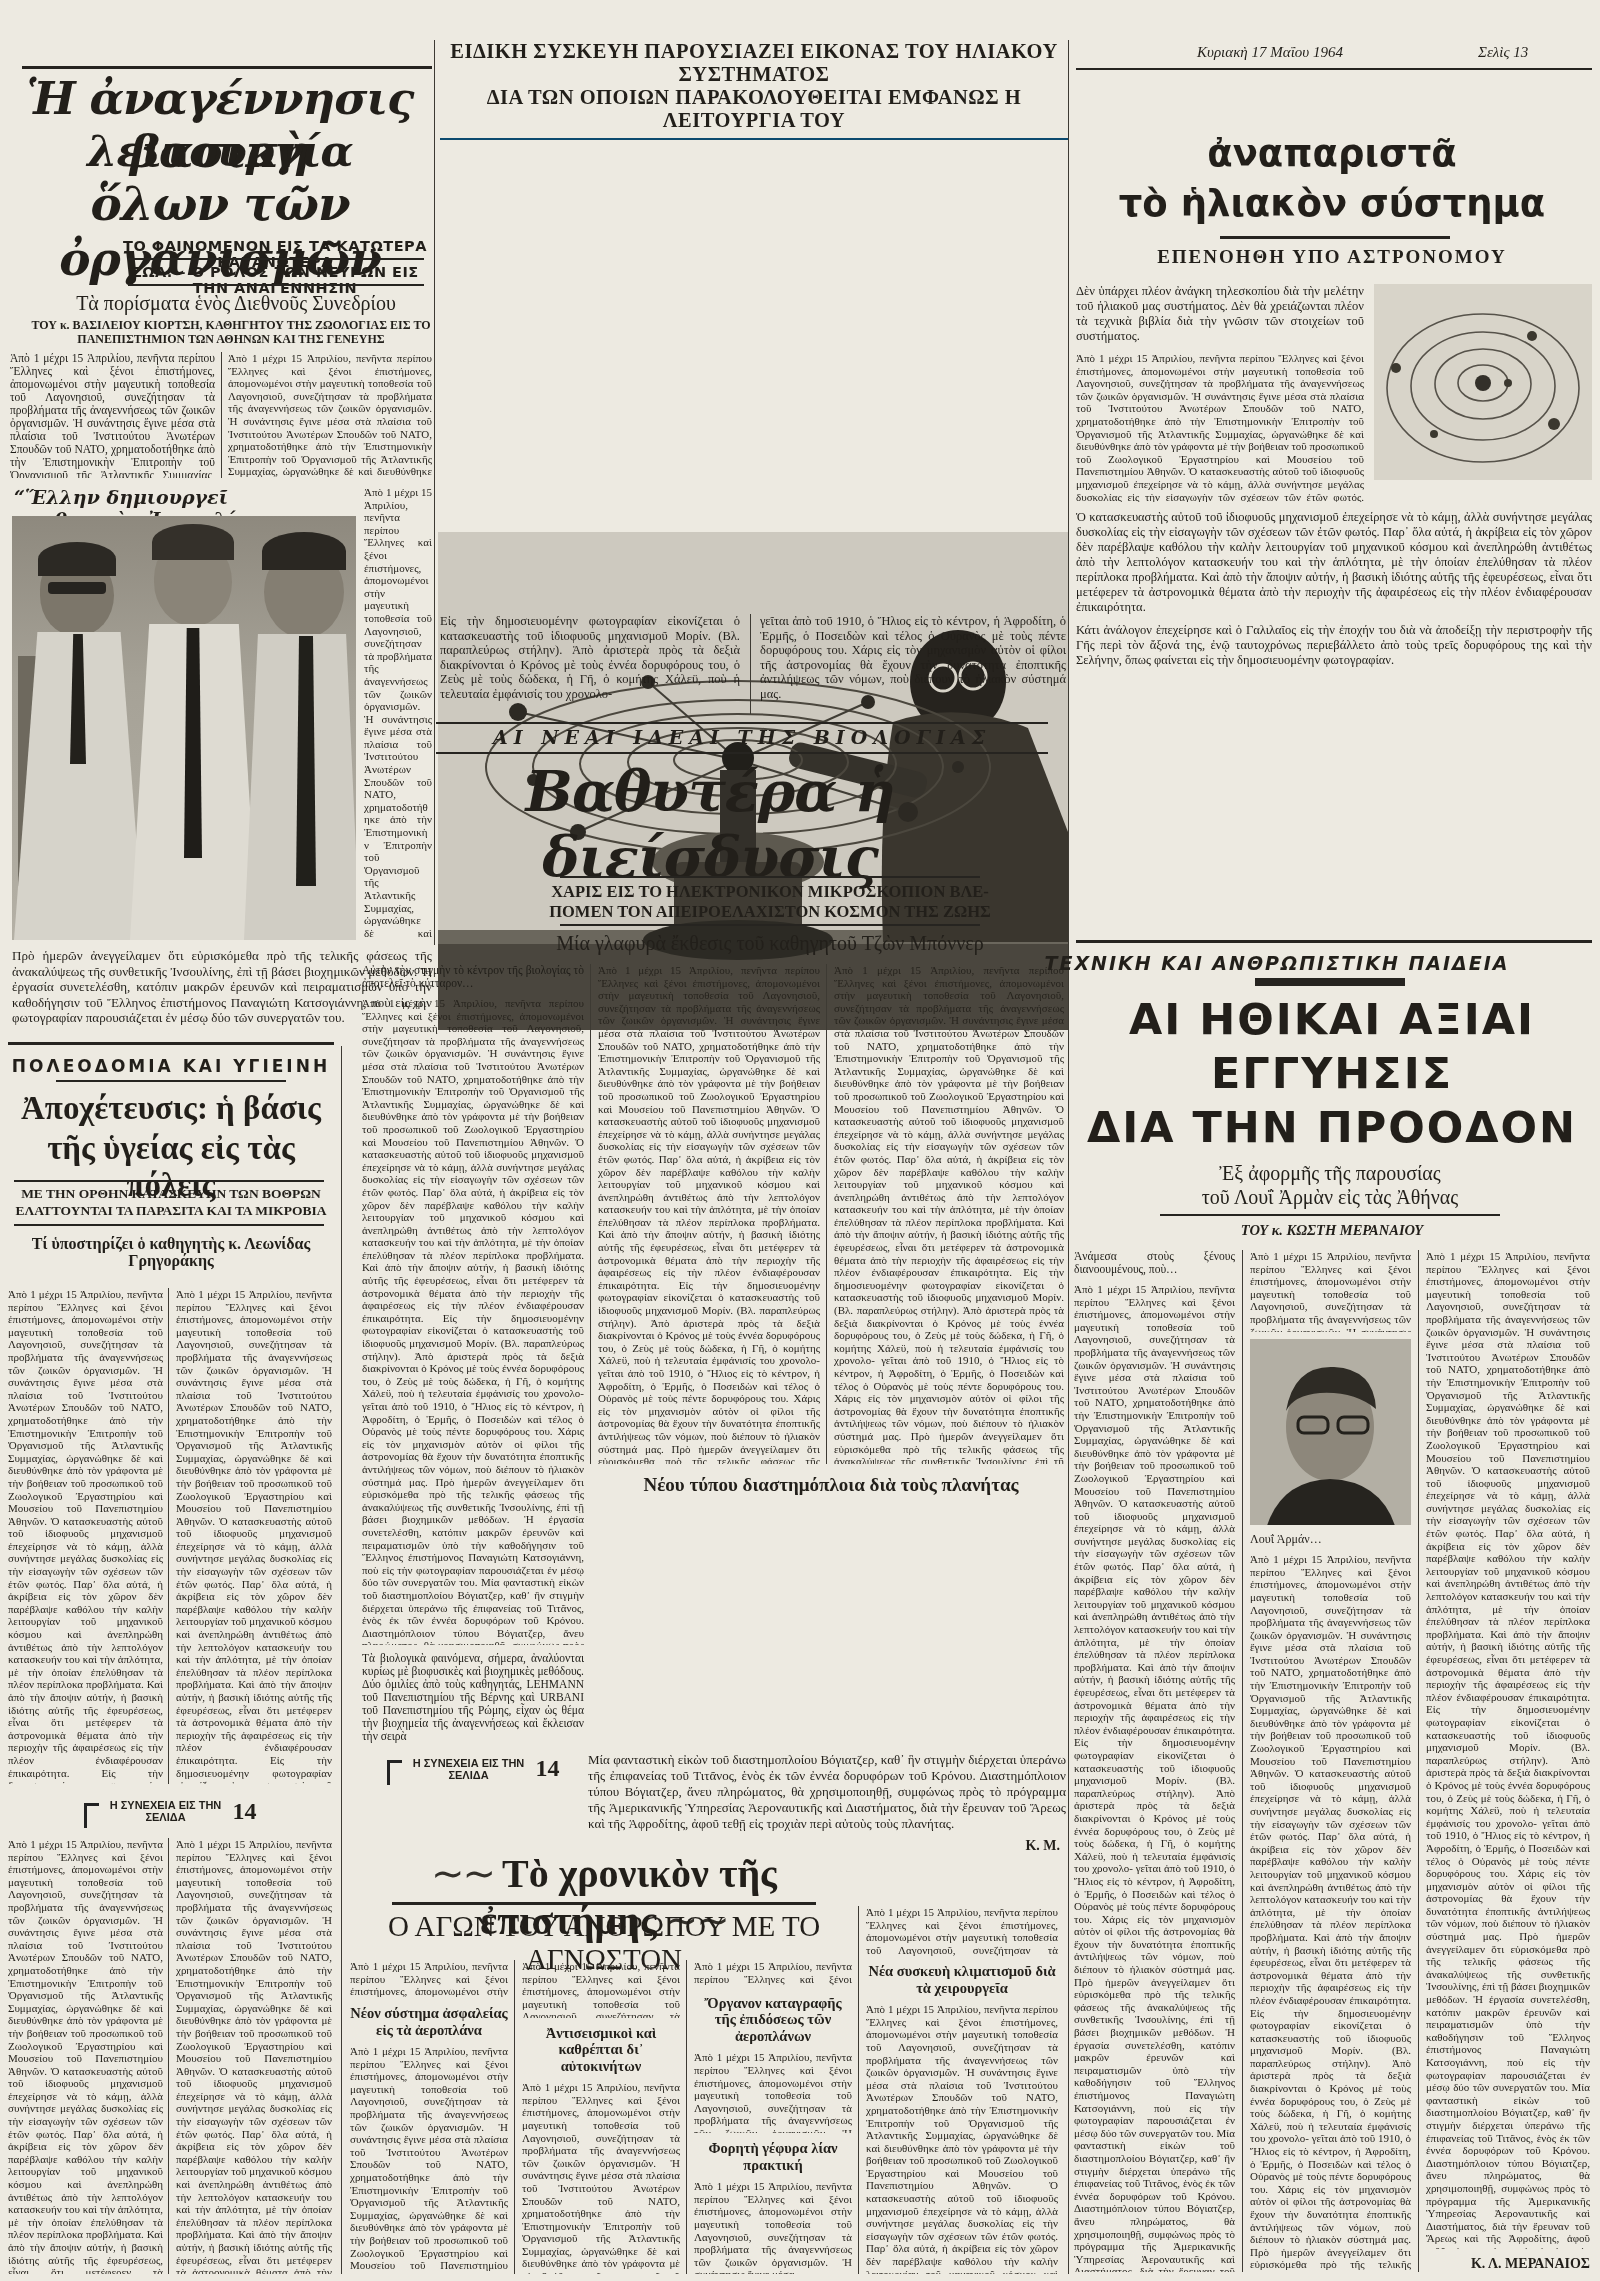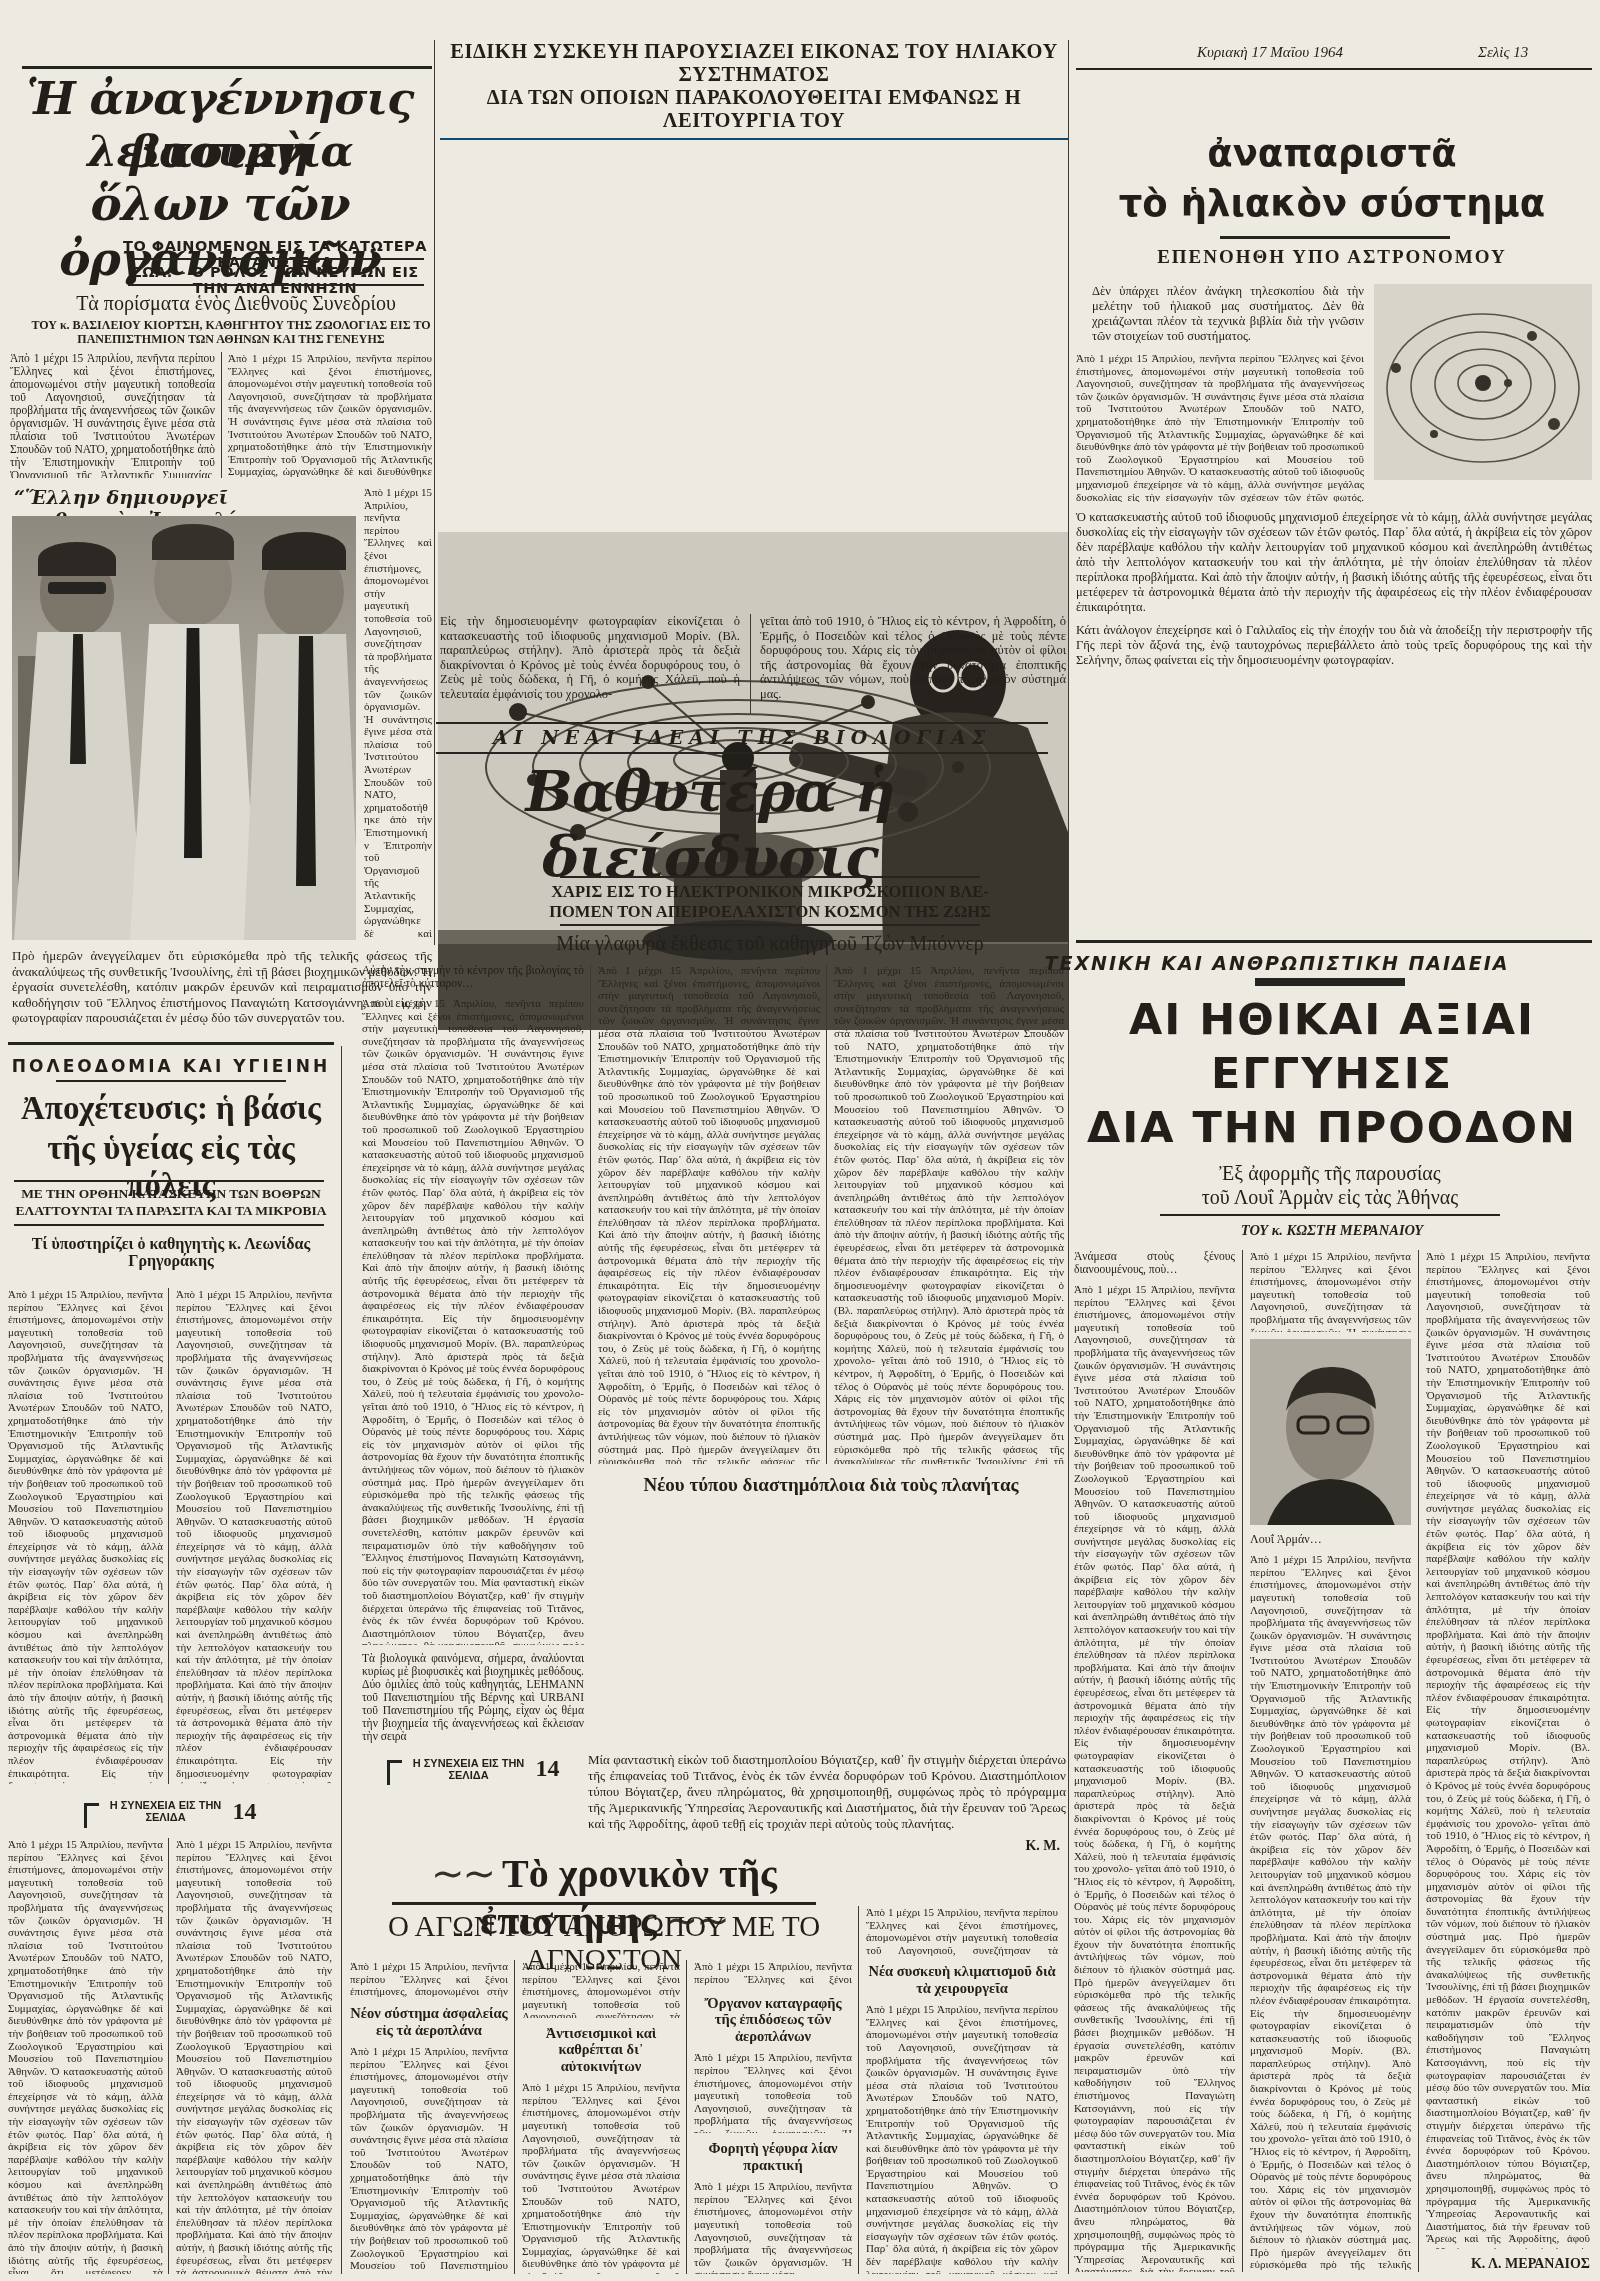--- a/index.html
+++ b/index.html
@@ -212,21 +212,21 @@
         <circle cx="109" cy="99" r="8" fill="#33302a"></circle>
         <g fill="#3b382f">
           <circle cx="22" cy="84" r="5"></circle>
             <circle cx="180" cy="140" r="6"></circle>
           <circle cx="60" cy="150" r="4"></circle>
             <circle cx="158" cy="52" r="5"></circle>
           <circle cx="134" cy="99" r="4"></circle>
         </g>
       </svg>
     </div>
-    <p class="openp" style="margin:0 0 8px 16px;font-size:12.5px;line-height:15px;">Δὲν ὑπάρχει πλέον ἀνάγκη τηλεσκοπίου διὰ τὴν μελέτην τοῦ ἡλιακοῦ μας συστήματος. Δὲν θὰ χρειάζωνται πλέον τὰ τεχνικὰ βιβλία διὰ τὴν γνῶσιν τῶν στοιχείων τοῦ συστήματος.</p>
+    <p class="openp" style="margin:0 0 8px 0;font-size:12.5px;line-height:15px;">Δὲν ὑπάρχει πλέον ἀνάγκη τηλεσκοπίου διὰ τὴν μελέτην τοῦ ἡλιακοῦ μας συστήματος. Δὲν θὰ χρειάζωνται πλέον τὰ τεχνικὰ βιβλία διὰ τὴν γνῶσιν τῶν στοιχείων τοῦ συστήματος.</p>
     <div class="greek" style="height:150px;margin-bottom:8px;">Ἀπὸ 1 μέχρι 15 Ἀπριλίου, πενῆντα περίπου Ἕλληνες καὶ ξένοι ἐπιστήμονες, ἀπομονωμένοι στὴν μαγευτικὴ τοποθεσία τοῦ Λαγονησιοῦ, συνεζήτησαν τὰ προβλήματα τῆς ἀναγεννήσεως τῶν ζωικῶν ὀργανισμῶν. Ἡ συνάντησις ἔγινε μέσα στὰ πλαίσια τοῦ Ἰνστιτούτου Ἀνωτέρων Σπουδῶν τοῦ ΝΑΤΟ, χρηματοδοτήθηκε ἀπὸ τὴν Ἐπιστημονικὴν Ἐπιτροπὴν τοῦ Ὀργανισμοῦ τῆς Ἀτλαντικῆς Συμμαχίας, ὠργανώθηκε δὲ καὶ διευθύνθηκε ἀπὸ τὸν γράφοντα μὲ τὴν βοήθειαν τοῦ προσωπικοῦ τοῦ Ζωολογικοῦ Ἐργαστηρίου καὶ Μουσείου τοῦ Πανεπιστημίου Ἀθηνῶν. Ὁ κατασκευαστὴς αὐτοῦ τοῦ ἰδιοφυοῦς μηχανισμοῦ ἐπεχείρησε νὰ τὸ κάμῃ, ἀλλὰ συνήντησε μεγάλας δυσκολίας εἰς τὴν εἰσαγωγὴν τῶν σχέσεων τῶν ἐτῶν φωτός. Παρ᾽ ὅλα αὐτά, ἡ ἀκρίβεια εἰς τὸ</div>
     <p class="openp" style="margin:0 0 8px 0;font-size:12.5px;line-height:15px;">Ὁ κατασκευαστὴς αὐτοῦ τοῦ ἰδιοφυοῦς μηχανισμοῦ ἐπεχείρησε νὰ τὸ κάμῃ, ἀλλὰ συνήντησε μεγάλας δυσκολίας εἰς τὴν εἰσαγωγὴν τῶν σχέσεων τῶν ἐτῶν φωτός. Παρ᾽ ὅλα αὐτά, ἡ ἀκρίβεια εἰς τὸν χῶρον δὲν παρέβλαψε καθόλου τὴν καλὴν λειτουργίαν τοῦ μηχανικοῦ κόσμου καὶ ἀνεπληρώθη ἀντιθέτως ἀπὸ τὴν λεπτολόγον κατασκευήν του καὶ τὴν ἁπλότητα, μὲ τὴν ὁποίαν ἐπελύθησαν τὰ πλέον περίπλοκα προβλήματα. Καὶ ἀπὸ τὴν ἄποψιν αὐτήν, ἡ βασικὴ ἰδιότης αὐτῆς τῆς ἐφευρέσεως, εἶναι ὅτι μετέφερεν τὰ ἀστρονομικὰ θέματα ἀπὸ τὴν περιοχὴν τῆς ἀφαιρέσεως εἰς τὴν πλέον ἐνδιαφέρουσαν ἐπικαιρότητα.</p>
     <p class="openp" style="margin:0;font-size:12.5px;line-height:15px;">Κάτι ἀνάλογον ἐπεχείρησε καὶ ὁ Γαλιλαῖος εἰς τὴν ἐποχήν του διὰ νὰ ἀποδείξῃ τὴν περιστροφὴν τῆς Γῆς περὶ τὸν ἄξονά της, ἐνῷ ταυτοχρόνως περιεβάλλετο ἀπὸ τοὺς τρεῖς δορυφόρους της καὶ τὴν Σελήνην, ὅπως φαίνεται εἰς τὴν δημοσιευομένην φωτογραφίαν.</p>
   </div>
 
   <div class="abs rule" style="left:1076px;top:940px;width:516px;height:3px;"></div>
   <div class="abs sansb ctr" style="left:1017px;top:952px;width:520px;font-size:19px;letter-spacing:2px;font-style:italic;">ΤΕΧΝΙΚΗ ΚΑΙ ΑΝΘΡΩΠΙΣΤΙΚΗ ΠΑΙΔΕΙΑ</div>
   <div class="abs rule" style="left:1255px;top:978px;width:150px;height:8px;"></div>
 
   <div class="abs sansb ctr" style="left:1072px;top:994px;width:520px;font-size:43px;letter-spacing:2px;">ΑΙ ΗΘΙΚΑΙ ΑΞΙΑΙ</div>

